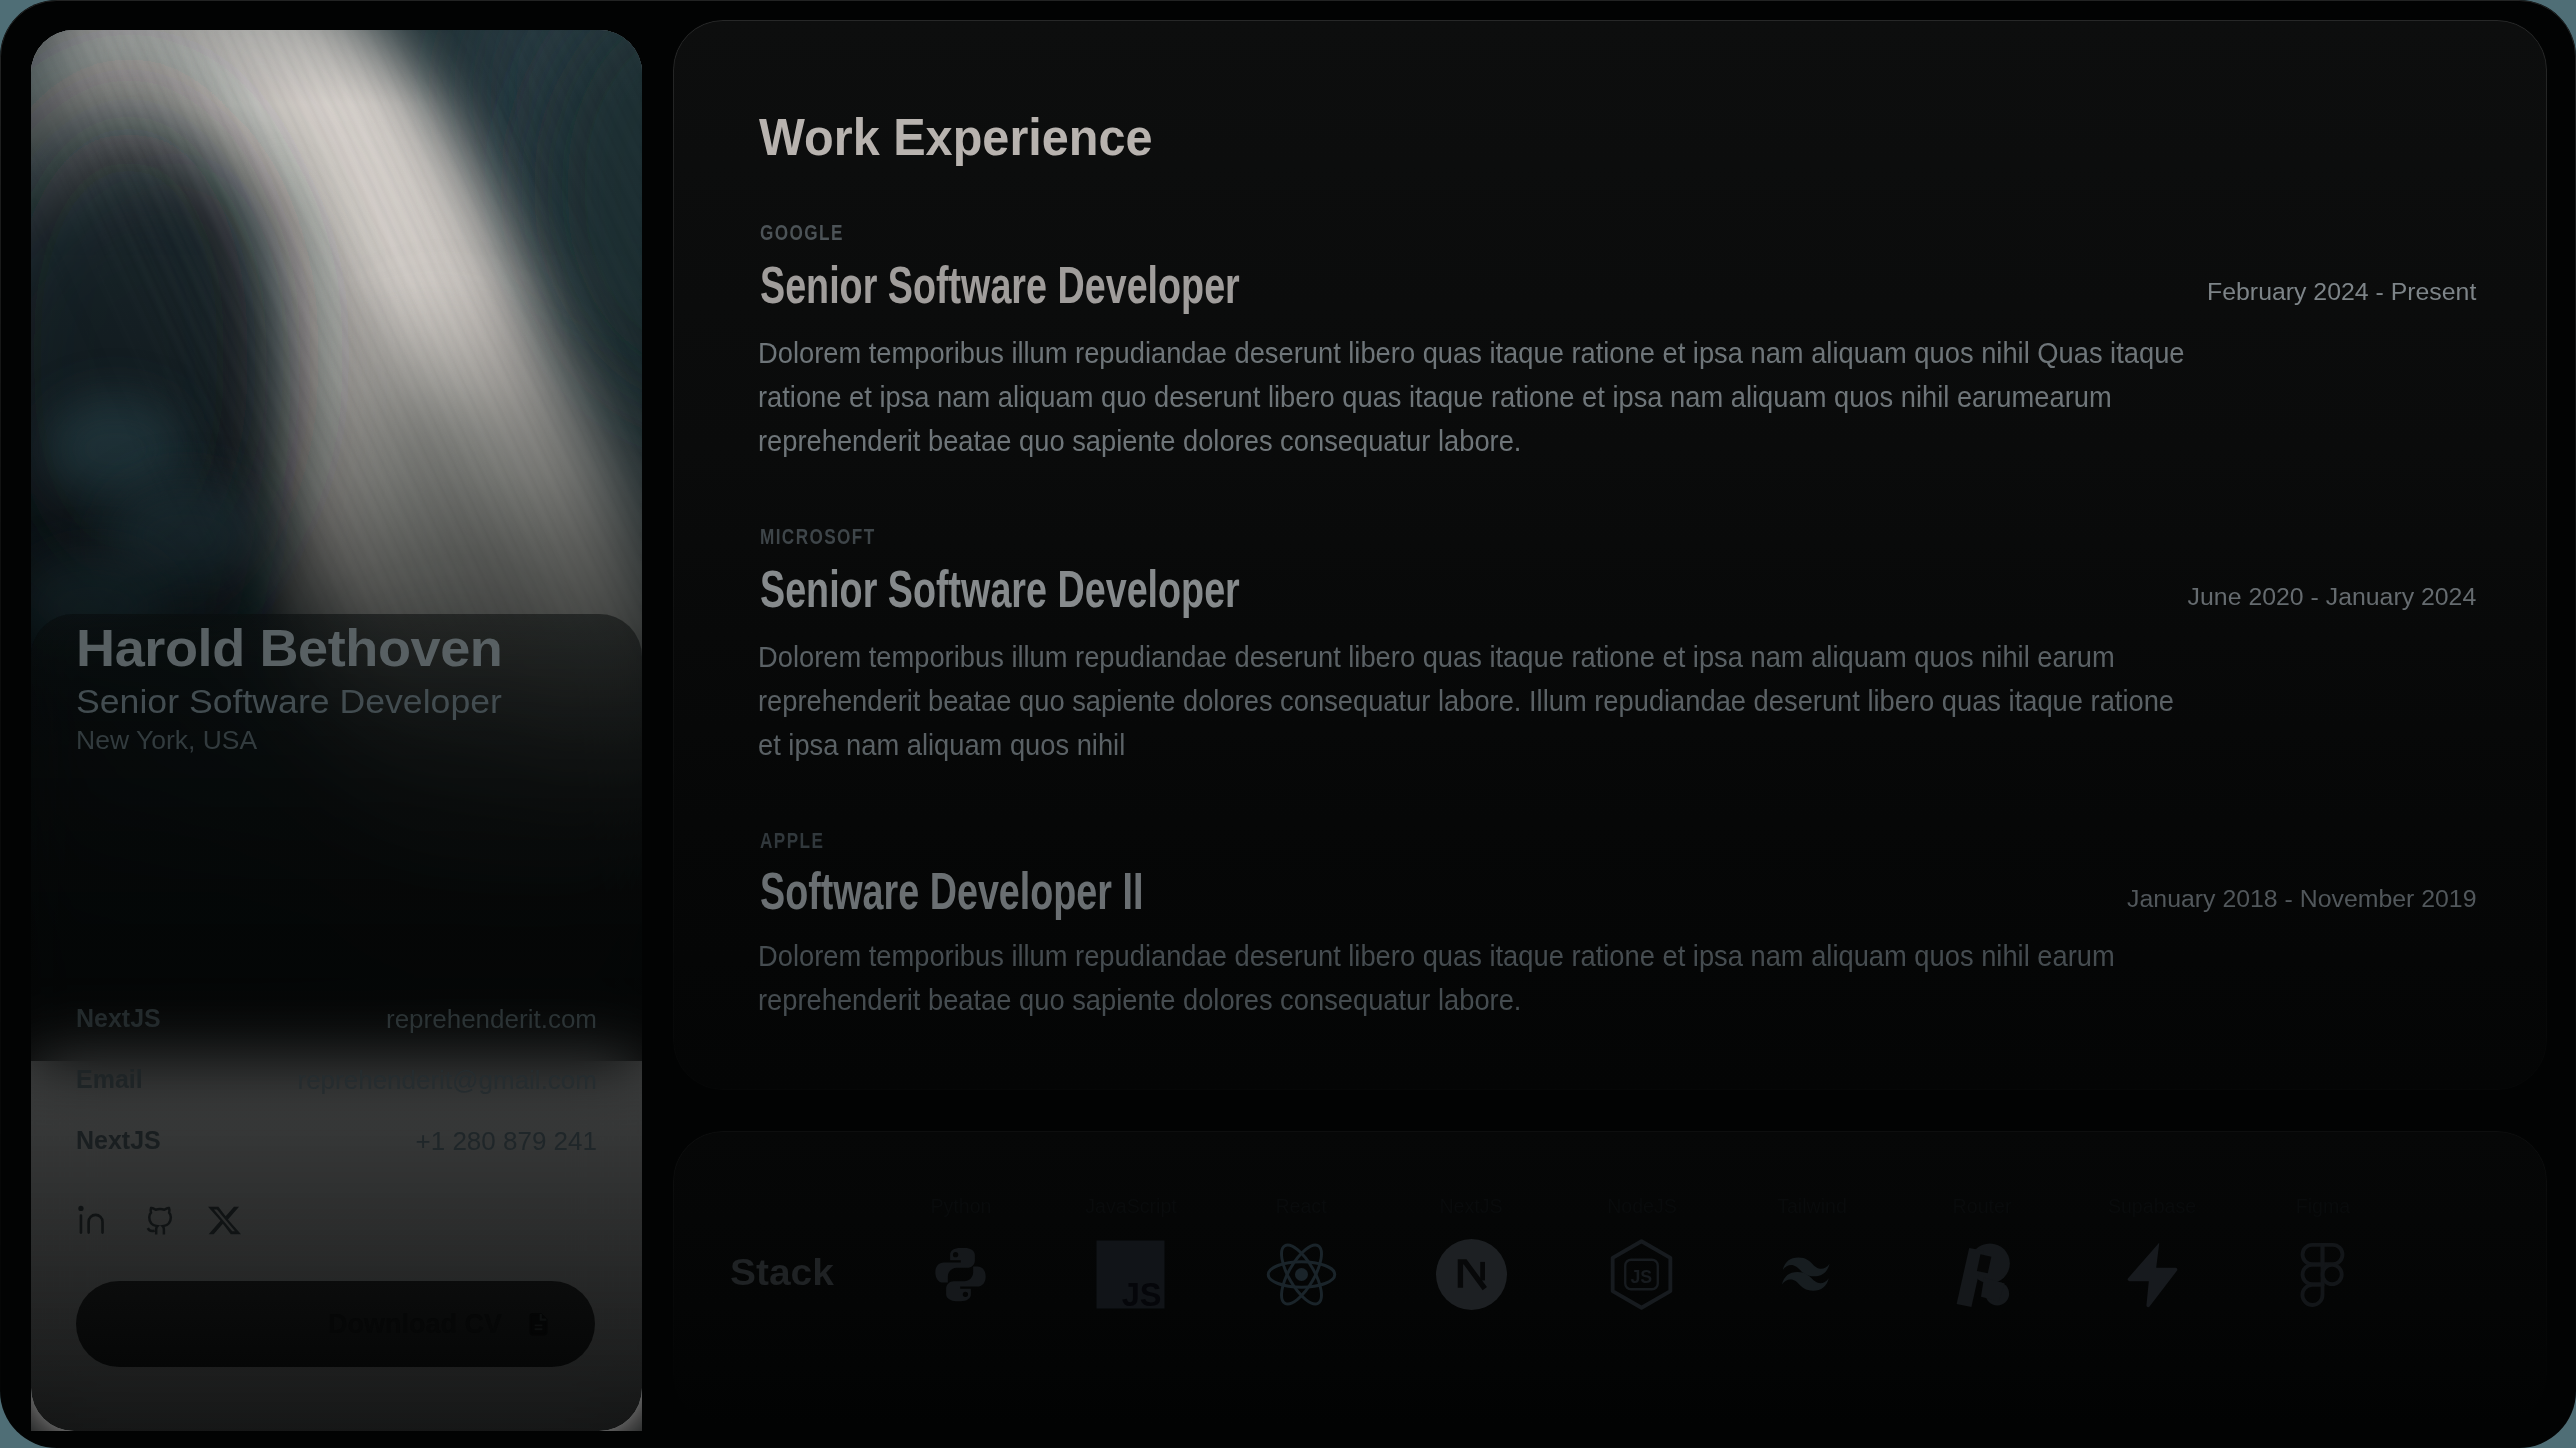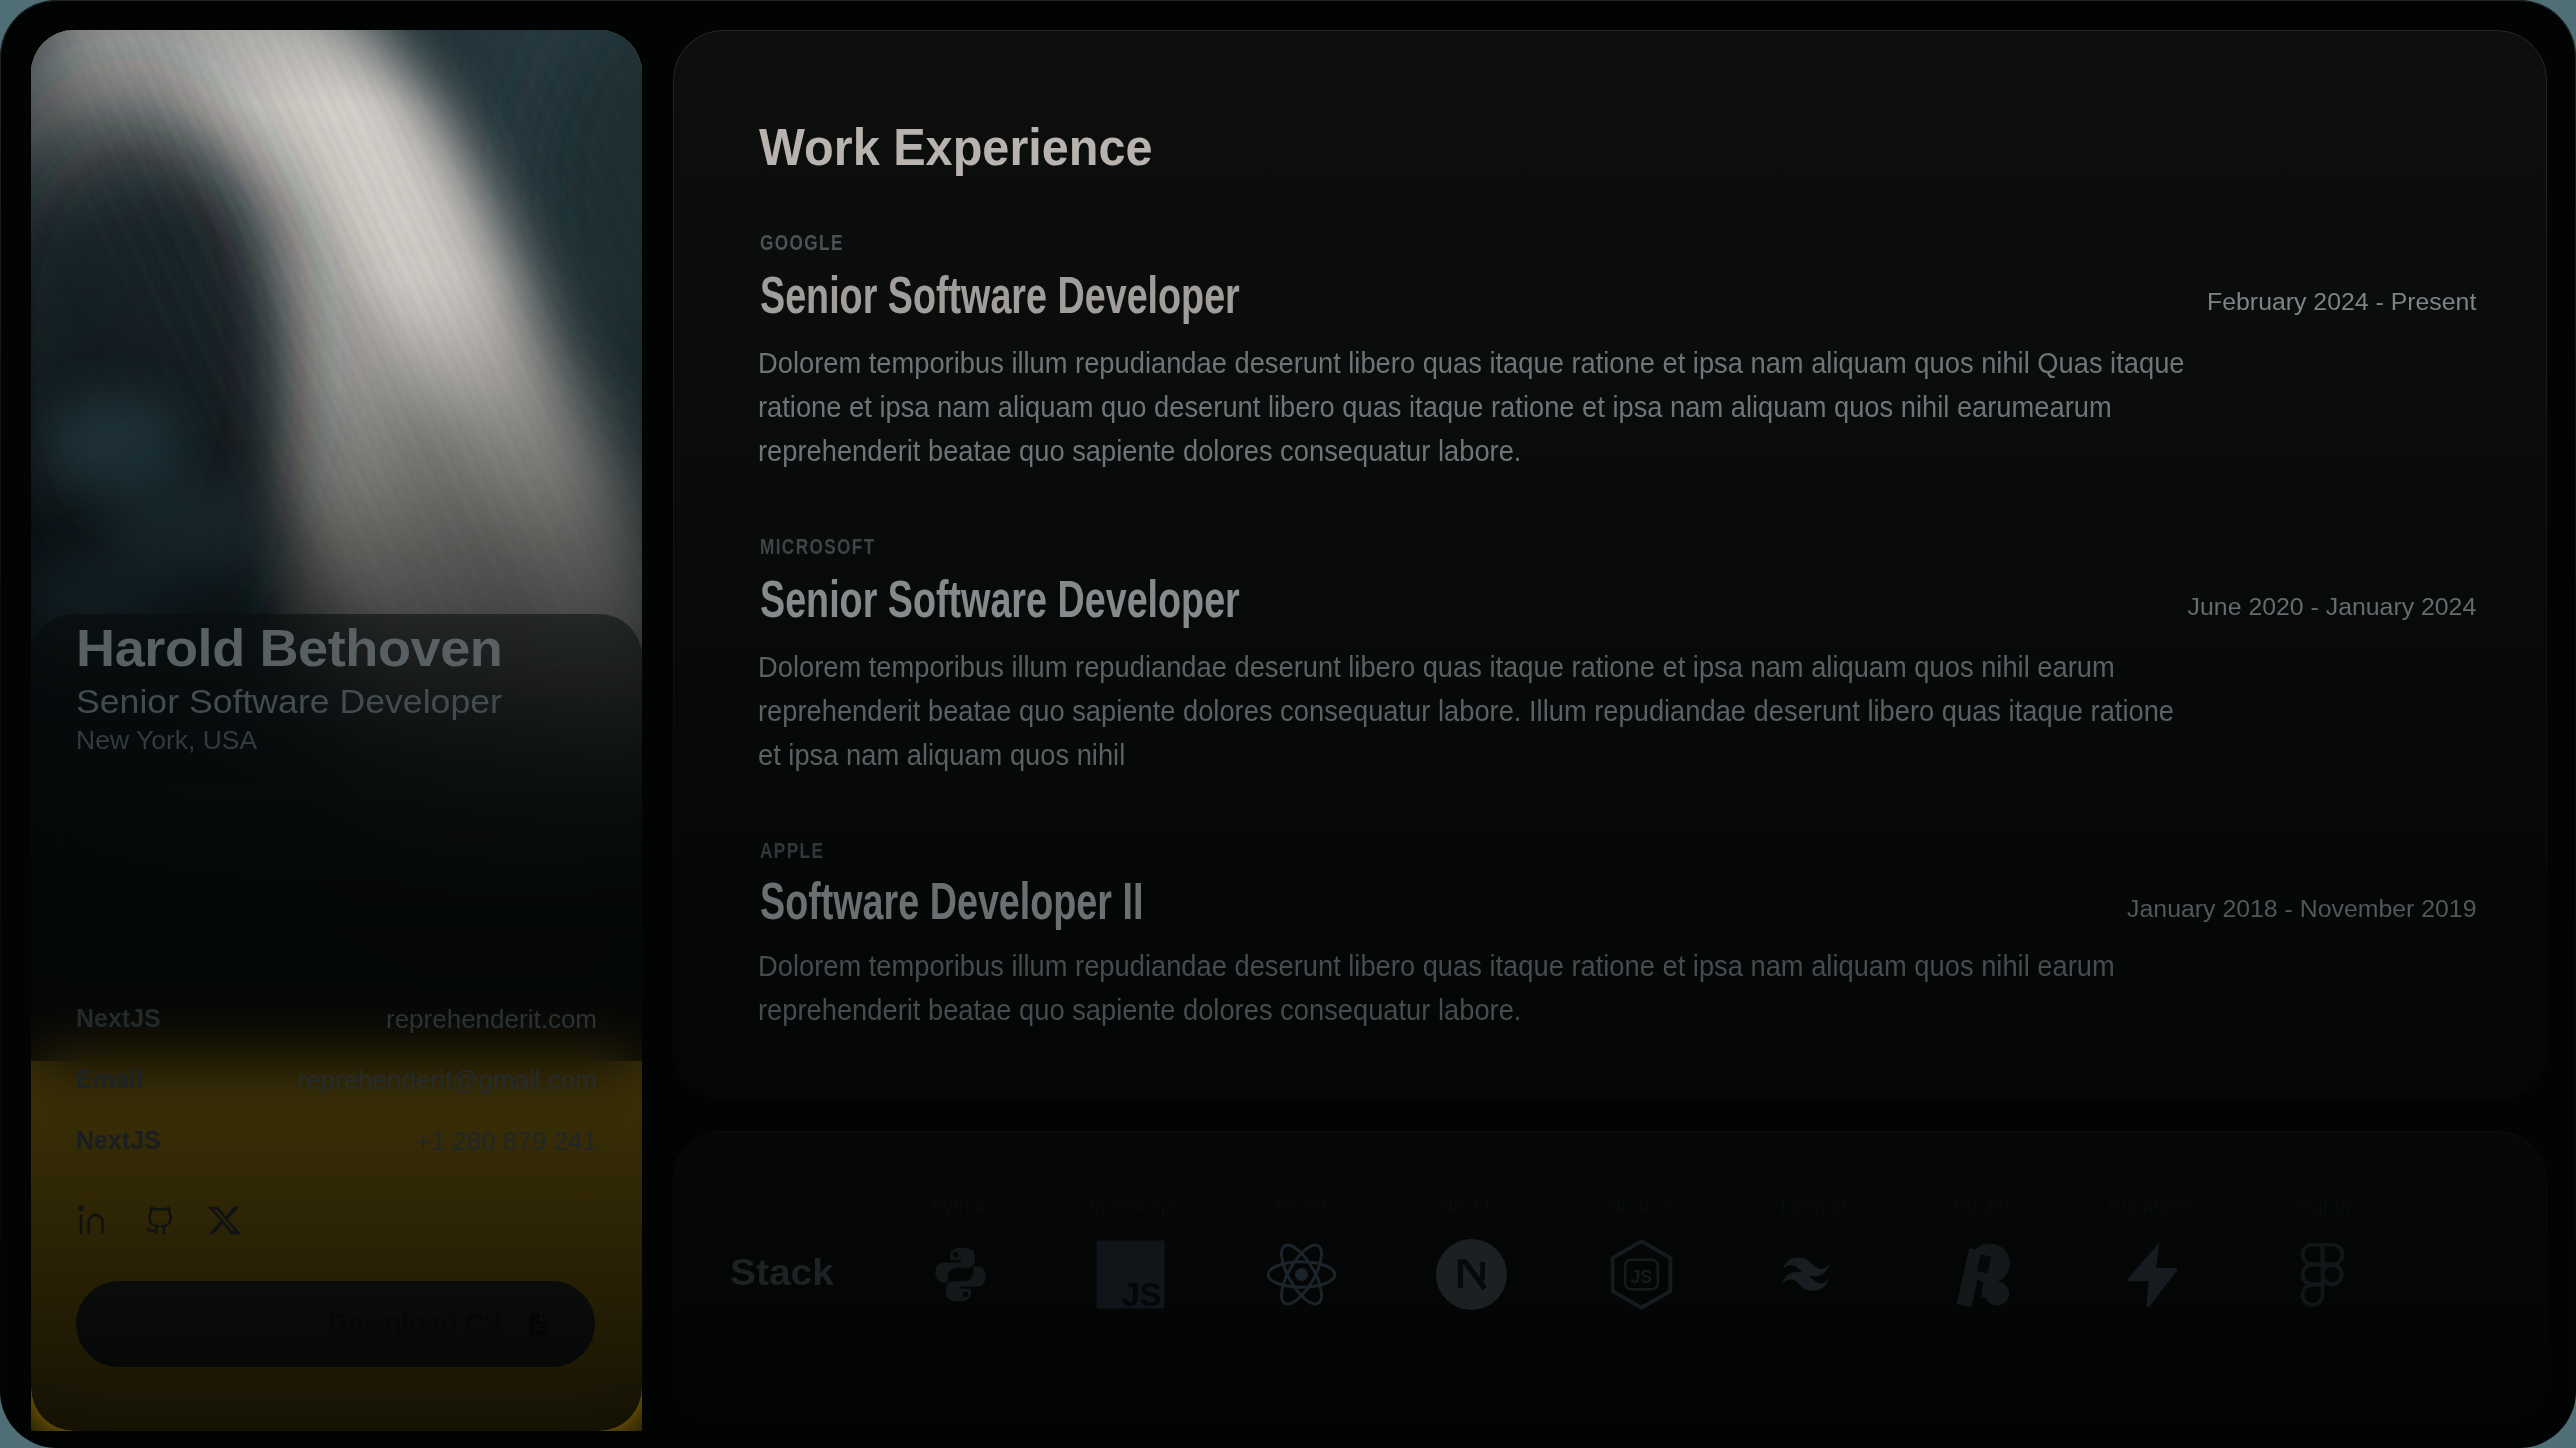--- a/index.html
+++ b/index.html
@@ -7,21 +7,21 @@
     font-family:"Liberation Sans", sans-serif; }
   .app { position:absolute; inset:0; background:#020303; border-radius:57px; overflow:hidden; }
   .appborder { position:absolute; inset:0; border-radius:57px; border:1.8px solid rgba(255,255,255,0.13);
     -webkit-mask-image:linear-gradient(180deg, rgba(0,0,0,1) 0%, rgba(0,0,0,0.3) 45%, rgba(0,0,0,0.08) 100%);
     mask-image:linear-gradient(180deg, rgba(0,0,0,1) 0%, rgba(0,0,0,0.3) 45%, rgba(0,0,0,0.08) 100%);
     pointer-events:none; z-index:40; }
   .sx { display:inline-block; transform-origin:0 0; }
 
   
   .card { position:absolute; left:31px; top:30px; width:611px; height:1401px;
-    border-radius:43px; overflow:hidden; background:#eab308; }
+    border-radius:43px; overflow:hidden; background:#e5e5e5; }
   .photo { position:absolute; left:0; top:0; width:611px; height:987px; }
   .photofade { position:absolute; left:0; top:0; width:611px; height:1031px;
     background:linear-gradient(180deg, rgba(2,3,3,0) 80px, rgba(2,3,3,0.04) 249px,
       rgba(2,3,3,0.16) 356px, rgba(2,3,3,0.30) 444px, rgba(2,3,3,0.45) 516px,
       rgba(2,3,3,0.58) 596px, rgba(2,3,3,0.72) 676px, rgba(2,3,3,0.85) 764px,
       rgba(2,3,3,0.96) 880px, rgba(3,4,4,1) 987px); }
   .glass { position:absolute; left:0; top:584px; width:611px; height:817px;
     border-radius:43px 43px 0 0; background:rgba(14,19,21,0.40);
     -webkit-backdrop-filter:blur(32px); backdrop-filter:blur(32px); }
   .glassdim { position:absolute; left:0; top:584px; width:611px; height:817px;
@@ -37,21 +37,21 @@
   .crow b { font-size:25px; position:absolute; left:0; top:0; }
   .crow span { font-size:26px; position:absolute; right:0; top:0; white-space:nowrap; }
   .soc { position:absolute; }
 
   .dlbtn { position:absolute; left:45px; top:1251px; width:519px; height:86px;
     border-radius:43px; background:linear-gradient(180deg, #0b0c0c, #060707);
     display:flex; align-items:center; justify-content:flex-end; gap:23px; padding-right:43px; }
   .dlbtn .txt { font-size:27px; font-weight:bold; color:#060707; }
 
   
-  .panel { position:absolute; left:673px; top:30px; width:1874px; height:1070px;
+  .panel { position:absolute; left:673px; top:20px; width:1874px; height:1070px;
     border-radius:50px; background:linear-gradient(180deg, #0d0e0e 0%, #0a0b0b 40%, #060707 75%, #040505 100%); }
   .panelborder { position:absolute; inset:0; border-radius:50px; border:1.8px solid rgba(255,255,255,0.11);
     -webkit-mask-image:linear-gradient(180deg, rgba(0,0,0,1) 0%, rgba(0,0,0,0.3) 55%, rgba(0,0,0,0.1) 100%);
     mask-image:linear-gradient(180deg, rgba(0,0,0,1) 0%, rgba(0,0,0,0.3) 55%, rgba(0,0,0,0.1) 100%); }
   .wehead { position:absolute; left:86px; top:87px; font-size:52px; font-weight:bold;
     color:#b8b3af; white-space:nowrap; }
   .co    { position:absolute; left:87px; font-size:22px; font-weight:bold; letter-spacing:1.8px; white-space:nowrap; }
   .jt    { position:absolute; left:87px; font-size:52px; font-weight:bold; white-space:nowrap; }
   .date  { position:absolute; right:71px; font-size:23px; white-space:nowrap;text-decoration:underline; }
   .date .sx { transform-origin:100% 0; }

